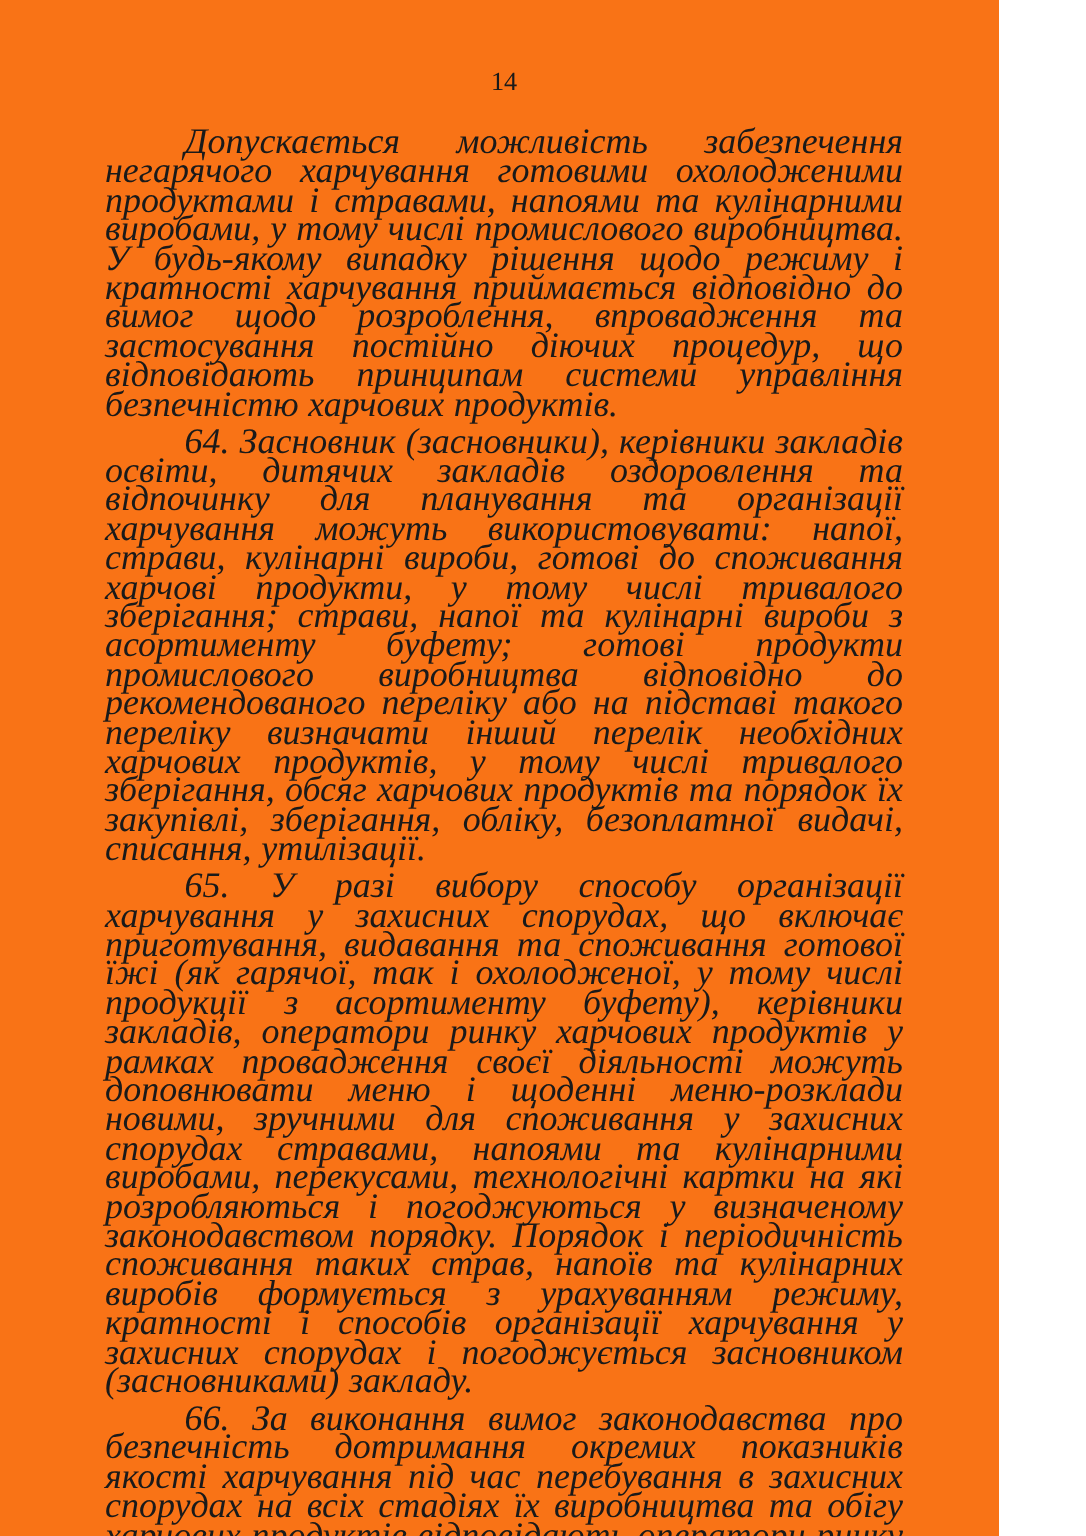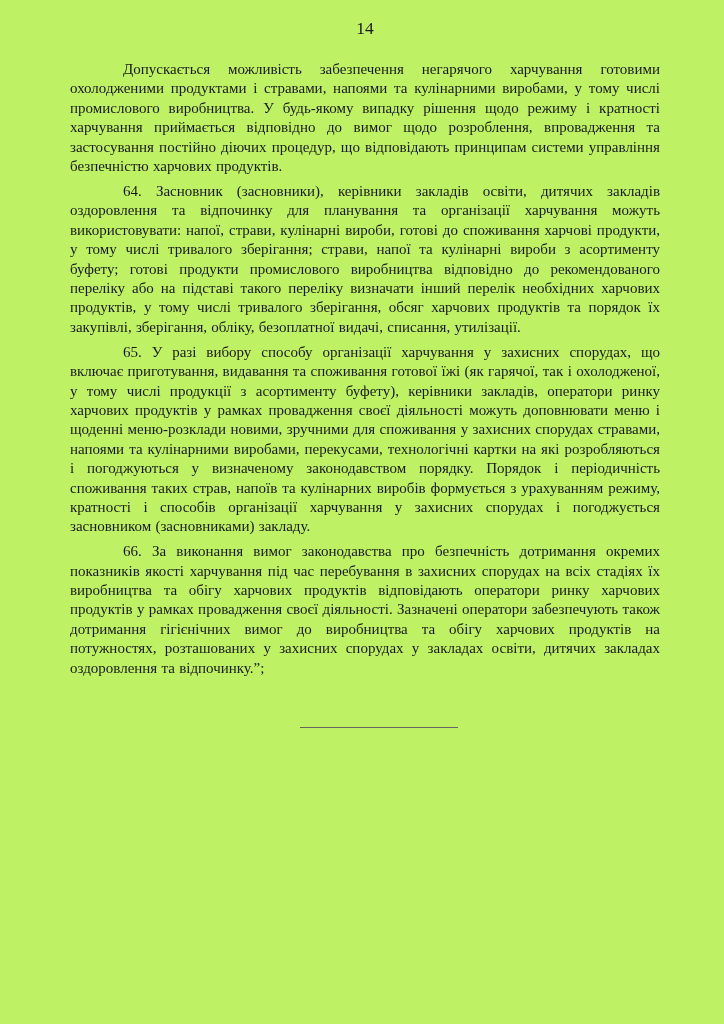--- a/index.html
+++ b/index.html
@@ -9,38 +9,39 @@
   }
   body {
     width: 724px;
     height: 1024px;
     overflow: hidden;
     font-family: "Liberation Serif", "DejaVu Serif", serif;
     color: #1a1a1a;
   }
   .page {
     box-sizing: border-box;
-    width: 724px;
+    width: 666px;
     height: 1024px;
-    padding: 19px 64px 0 70px;
-    background: #bef264;
+    padding: 45px 64px 0 70px;
+    background: #f97316;
   }
   .page-number {
     text-align: center;
     font-size: 17.5px;
     line-height: 19px;
     margin: 0 0 22px 0;
   }
   .body-text p {
     margin: 0 0 5.5px 0;
-    font-size: 15px;
+    font-size: 24px;
     line-height: 19.4px;
     text-align: justify;
     text-indent: 53px;
     word-spacing: 0.5px;
+    font-style: italic;
   }
   .end-separator {
     width: 158px;
     height: 0;
     border-top: 1.5px solid #666666;
     margin: 49px 0 0 230px;
   }
 </style>
 </head>
 <body>

